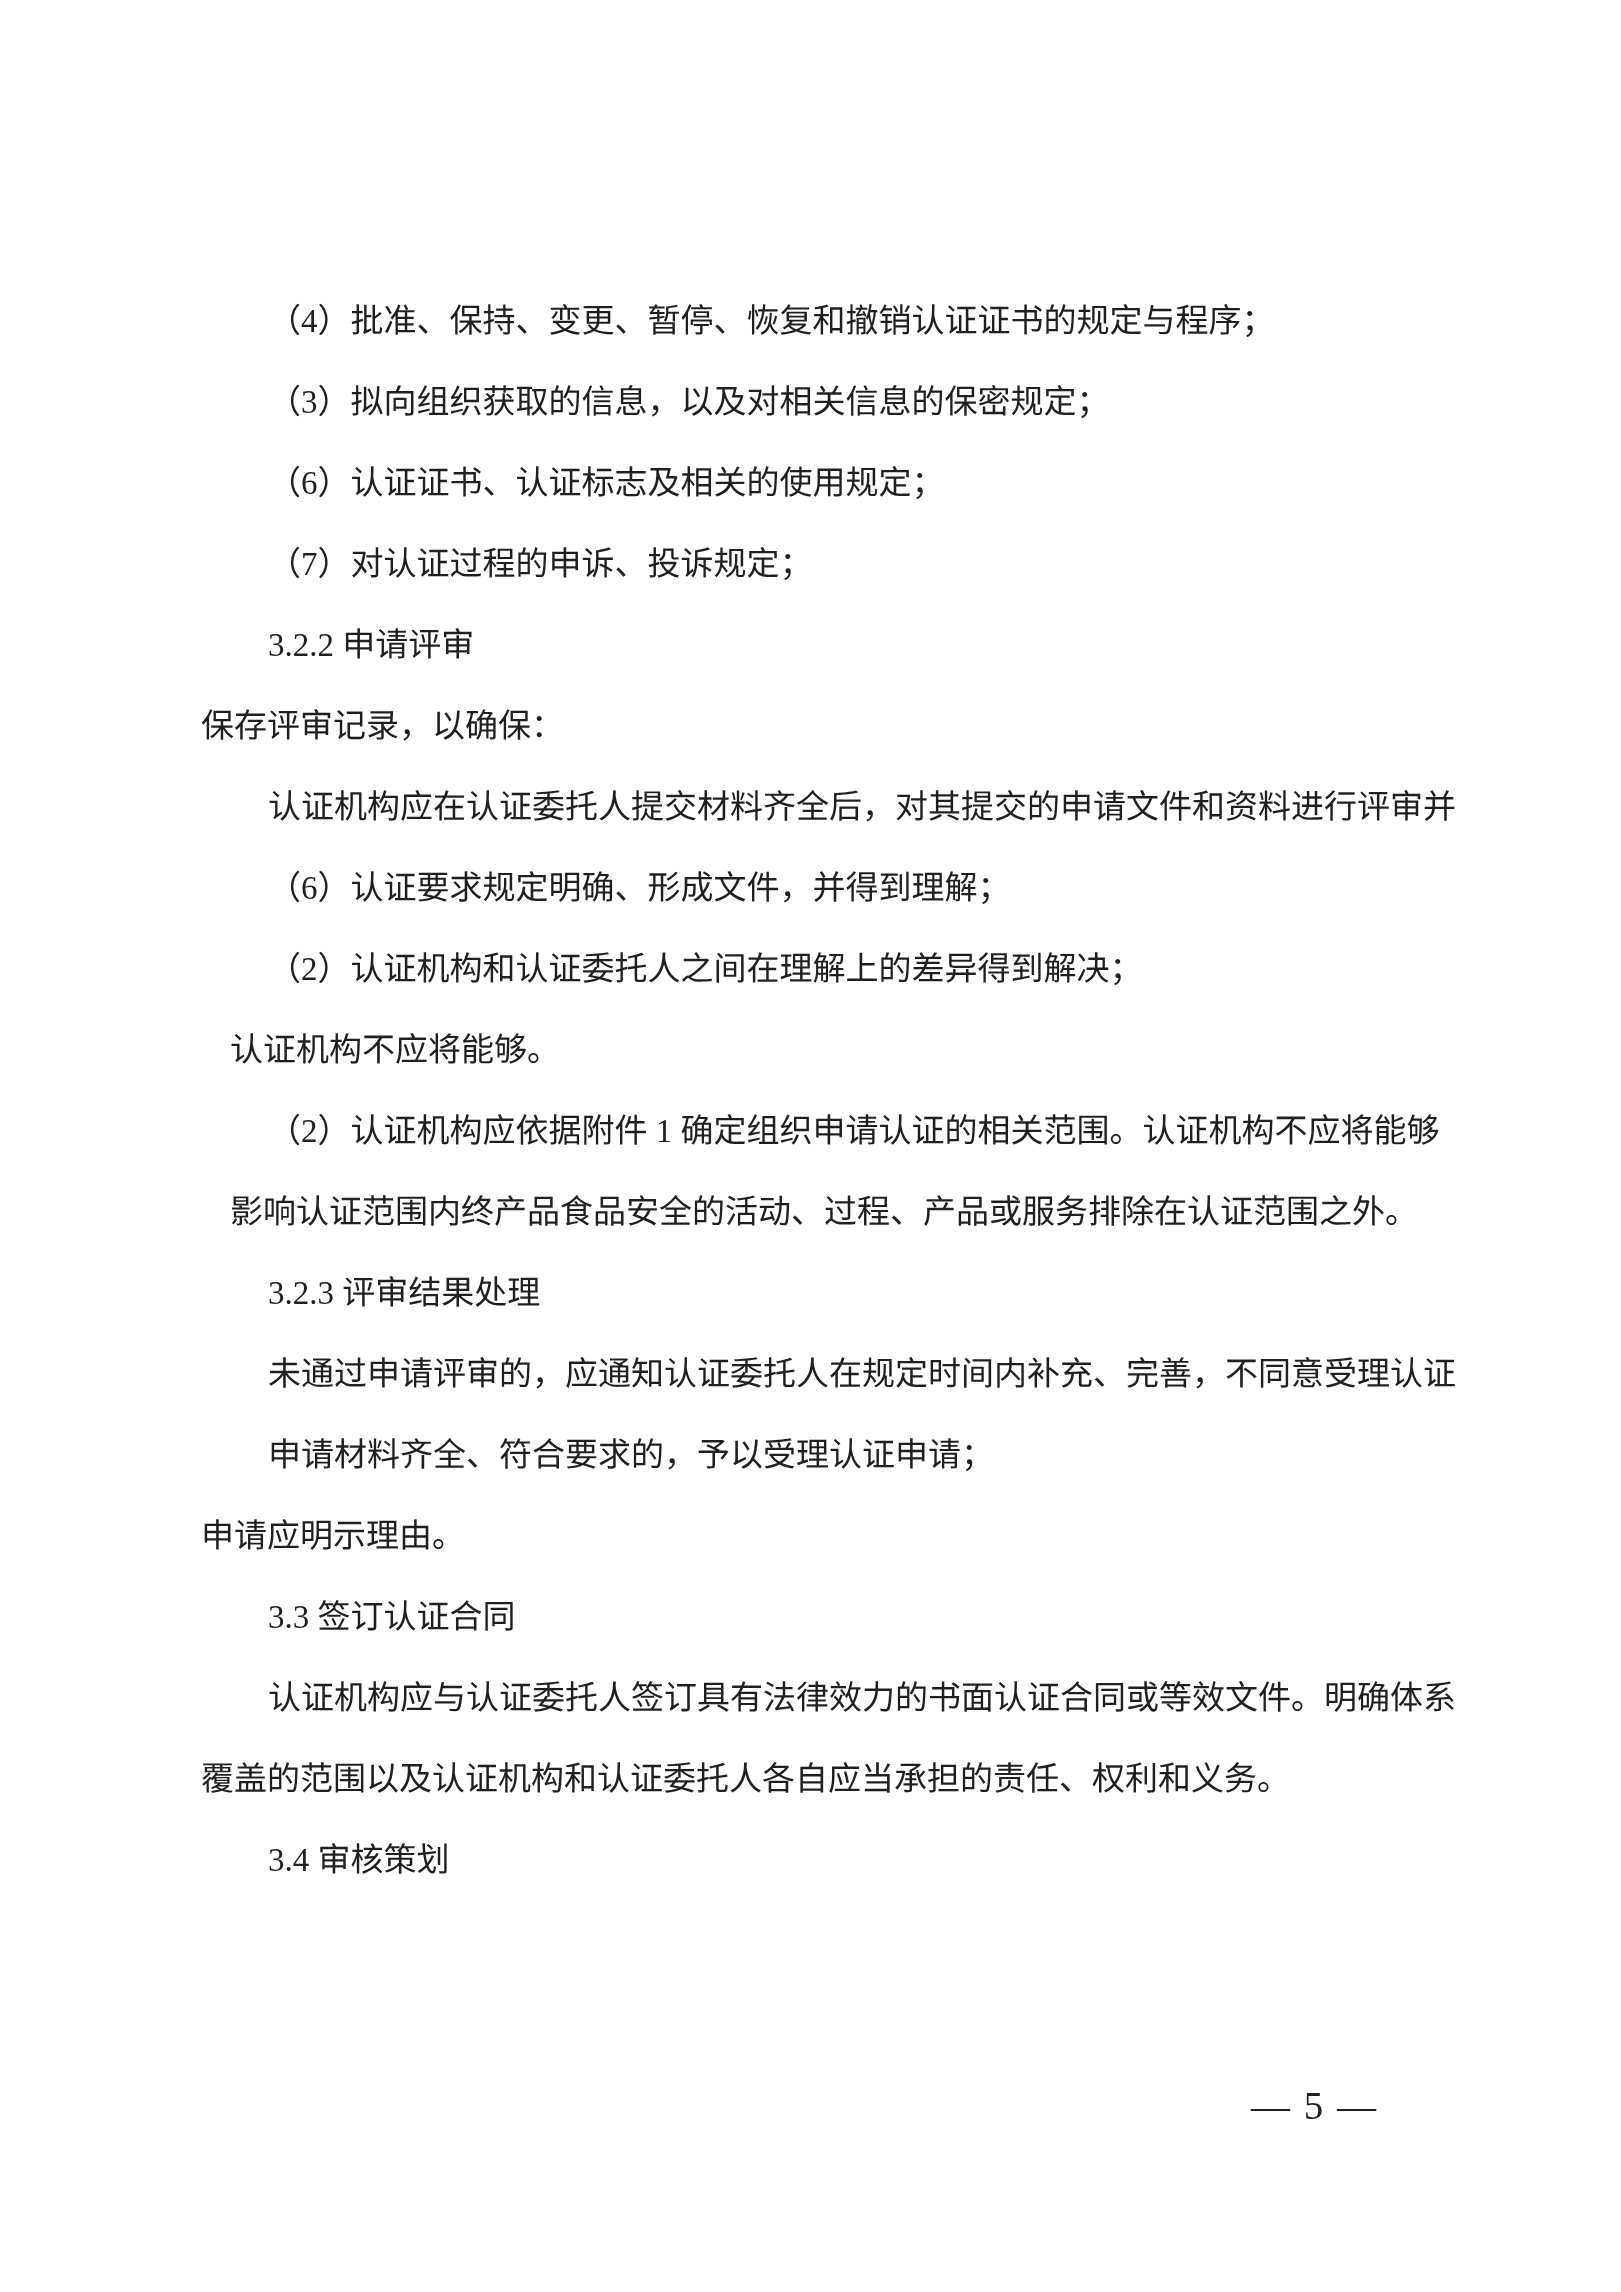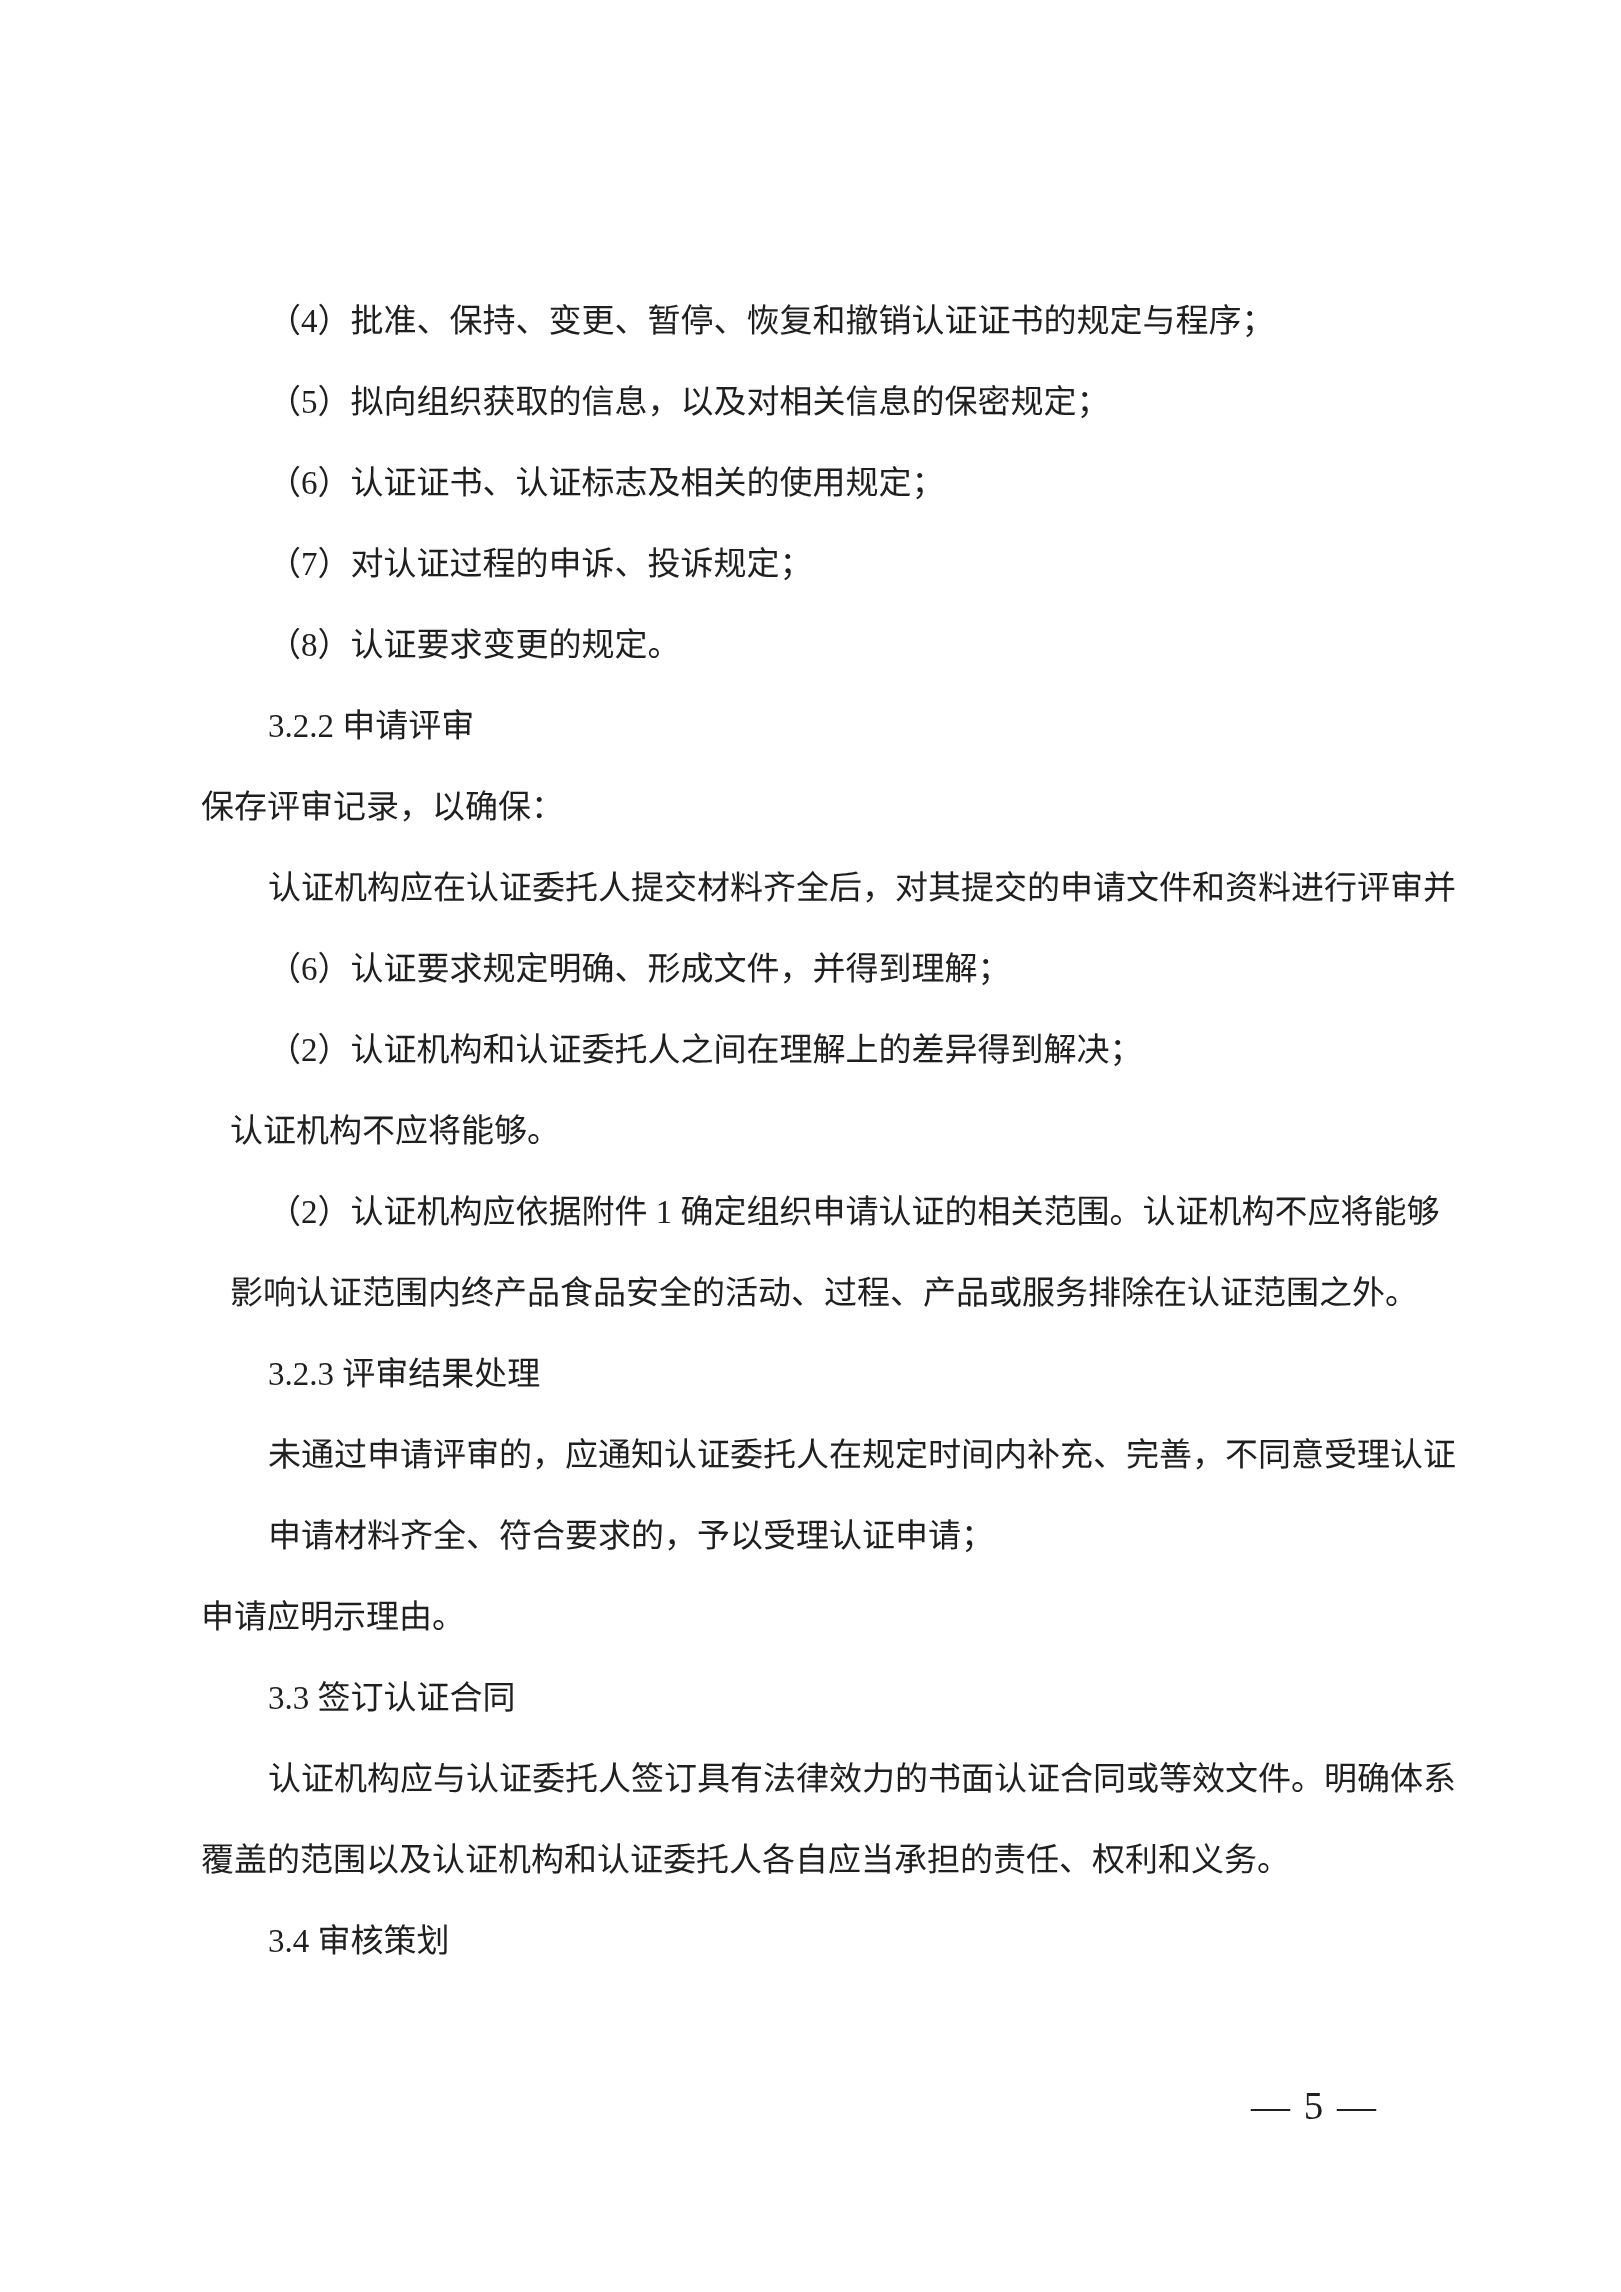--- a/index.html
+++ b/index.html
@@ -56,24 +56,23 @@
     letter-spacing: 2px;
     white-space: nowrap;
   }
 </style>
 </head>
 <body>
 
 <div class="page">
   <div class="doc-body" id="doc-body">
       <div class="line style-item">（4）批准、保持、变更、暂停、恢复和撤销认证证书的规定与程序；</div>
-      <div class="line style-item">（5）拟向组织获取的信息，以及对相关信息的保密规定；</div>
+      <div class="line style-item">（3）拟向组织获取的信息，以及对相关信息的保密规定；</div>
       <div class="line style-item">（6）认证证书、认证标志及相关的使用规定；</div>
       <div class="line style-item">（7）对认证过程的申诉、投诉规定；</div>
-      <div class="line style-item">（8）认证要求变更的规定。</div>
       <div class="line style-heading">3.2.2 申请评审</div>
       <div class="line style-cont">保存评审记录，以确保：</div>
       <div class="line style-para">认证机构应在认证委托人提交材料齐全后，对其提交的申请文件和资料进行评审并</div>
       <div class="line style-item">（6）认证要求规定明确、形成文件，并得到理解；</div>
       <div class="line style-item">（2）认证机构和认证委托人之间在理解上的差异得到解决；</div>
       <div class="line style-cont-indent">认证机构不应将能够。</div>
       <div class="line style-item">（2）认证机构应依据附件 1 确定组织申请认证的相关范围。认证机构不应将能够</div>
       <div class="line style-cont-indent">影响认证范围内终产品食品安全的活动、过程、产品或服务排除在认证范围之外。</div>
       <div class="line style-heading">3.2.3 评审结果处理</div>
       <div class="line style-para">未通过申请评审的，应通知认证委托人在规定时间内补充、完善，不同意受理认证</div>

